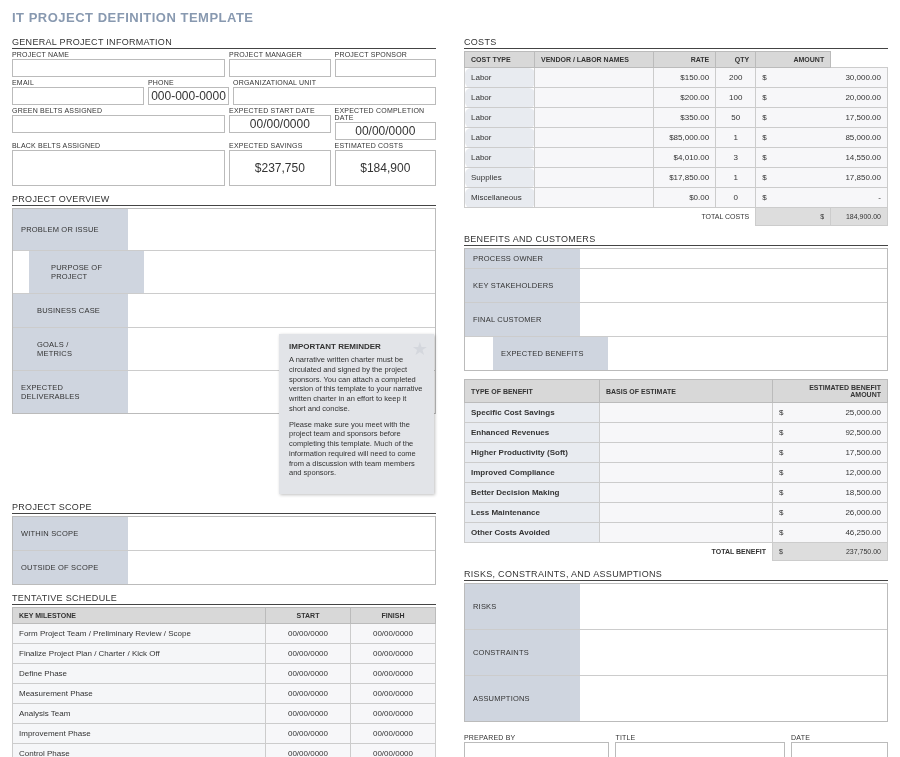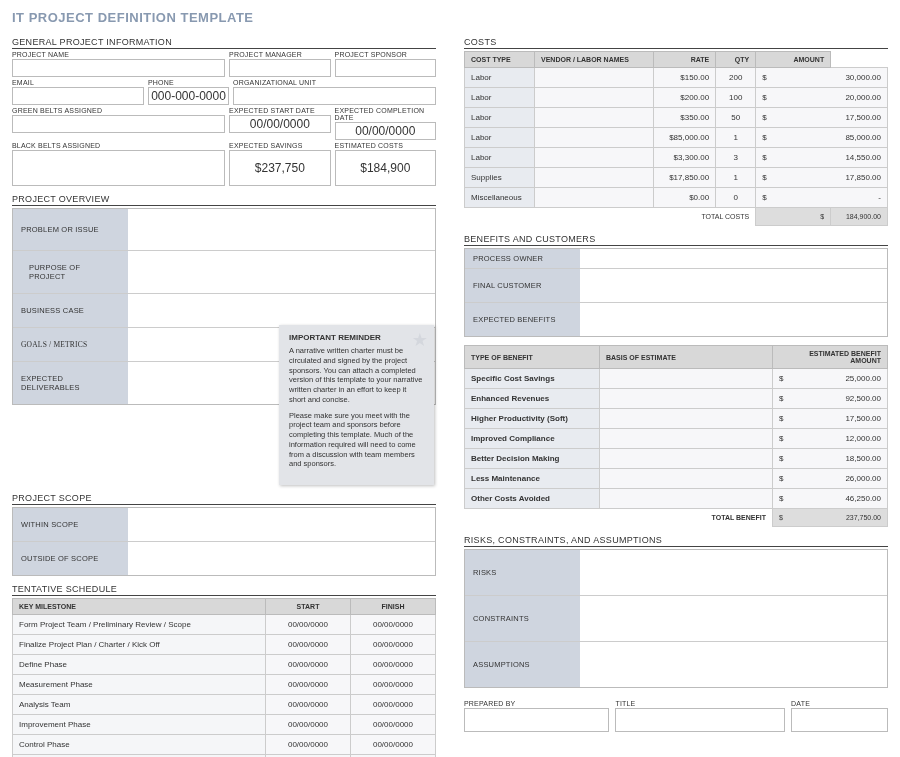--- a/index.html
+++ b/index.html
@@ -27,21 +27,21 @@
 .reminder-text { font-size: 7.5px; line-height: 1.3; margin-bottom: 6px; }
 
 table { width: 100%; border-collapse: collapse; }
 th { background: #d8d8d8; font-size: 7px; font-weight: bold; text-transform: uppercase; padding: 4px 6px; border: 1px solid #bbb; text-align: left; }
 td { font-size: 8px; padding: 5px 6px; border: 1px solid #ccc; background: #f7f7f9; }
 td.center { text-align: center; }
 td.right { text-align: right; }
 th.center { text-align: center; }
 th.right { text-align: right; }
 
-.costs td:first-child { background: #e8ebf0; font-weight: normal; }
+.costs td:first-child { background: #e8ebf0; font-weight: normal; border-radius: 6px; }
 .benefits td:first-child { background: #e8ebf0; font-weight: bold; }
 .schedule td:first-child { background: #f5f6f8; }
 .total-row td { background: #eee; text-align: right; font-size: 7px; }
 .total-label { border: none !important; background: #fff !important; font-size: 7px; }
 
 .rca .hgrid-label { padding: 18px 8px; }
 .sig-row { display: flex; gap: 6px; margin-top: 12px; }
 .sig { flex: 1; }
 .sig .flabel { font-size: 7px; margin-bottom: 1px; }
 .sig .finput { height: 24px; }
@@ -113,29 +113,29 @@
     </div>
   </div>
 
   <div class="section-title">PROJECT OVERVIEW</div>
   <div class="hgrid" id="overview-grid">
         <div class="hgrid-row">
           <div class="hgrid-label" style="padding: 16px 8px;">PROBLEM OR ISSUE</div>
           <div class="hgrid-value"></div>
         </div>
         <div class="hgrid-row">
-          <div class="hgrid-label" style="padding: 12px 16px;">PURPOSE OF PROJECT</div>
-          <div class="hgrid-value"></div>
-        </div>
-        <div class="hgrid-row">
-          <div class="hgrid-label" style="padding: 12px 8px;">BUSINESS CASE</div>
-          <div class="hgrid-value"></div>
-        </div>
-        <div class="hgrid-row">
-          <div class="hgrid-label" style="padding: 12px 8px; font-family: Liberation Serif, serif;">GOALS / METRICS</div>
+          <div class="hgrid-label" style="padding: 12px 22px; margin-left: 16px;">PURPOSE OF PROJECT</div>
+          <div class="hgrid-value"></div>
+        </div>
+        <div class="hgrid-row">
+          <div class="hgrid-label" style="padding: 12px 24px;">BUSINESS CASE</div>
+          <div class="hgrid-value"></div>
+        </div>
+        <div class="hgrid-row">
+          <div class="hgrid-label" style="padding: 12px 24px;">GOALS / METRICS</div>
           <div class="hgrid-value"></div>
         </div>
         <div class="hgrid-row">
           <div class="hgrid-label" style="padding: 12px 8px;">EXPECTED DELIVERABLES</div>
           <div class="hgrid-value"></div>
         </div>
       </div>
   <div class="reminder">
     <span class="star">★</span>
     <div class="reminder-title">IMPORTANT REMINDER</div>
@@ -255,21 +255,21 @@
             <td>Labor</td>
             <td></td>
             <td class="right">$85,000.00</td>
             <td class="center">1</td>
             <td style="width: 10px; border-right: none;">$</td>
             <td class="right" style="border-left: none;">85,000.00</td>
           </tr>
           <tr>
             <td>Labor</td>
             <td></td>
-            <td class="right">$3,300.00</td>
+            <td class="right">$4,010.00</td>
             <td class="center">3</td>
             <td style="width: 10px; border-right: none;">$</td>
             <td class="right" style="border-left: none;">14,550.00</td>
           </tr>
           <tr>
             <td>Supplies</td>
             <td></td>
             <td class="right">$17,850.00</td>
             <td class="center">1</td>
             <td style="width: 10px; border-right: none;">$</td>
@@ -291,25 +291,29 @@
         </tbody>
       </table>
 
   <div class="section-title">BENEFITS AND CUSTOMERS</div>
   <div class="hgrid" id="bc-grid">
         <div class="hgrid-row">
           <div class="hgrid-label" style="padding: 5px 8px;">PROCESS OWNER</div>
           <div class="hgrid-value"></div>
         </div>
         <div class="hgrid-row">
+          <div class="hgrid-label" style="padding: 12px 8px;">KEY STAKEHOLDERS</div>
+          <div class="hgrid-value"></div>
+        </div>
+        <div class="hgrid-row">
           <div class="hgrid-label" style="padding: 12px 8px;">FINAL CUSTOMER</div>
           <div class="hgrid-value"></div>
         </div>
         <div class="hgrid-row">
-          <div class="hgrid-label" style="padding: 12px 8px;">EXPECTED BENEFITS</div>
+          <div class="hgrid-label" style="padding: 12px 8px; margin-left: 28px;">EXPECTED BENEFITS</div>
           <div class="hgrid-value"></div>
         </div>
       </div>
 
   <div style="height:8px"></div>
   <table class="benefits" id="benefits-table">
         <thead>
           <tr>
             <th style="width: 135px;">TYPE OF BENEFIT</th>
             <th>BASIS OF ESTIMATE</th>

